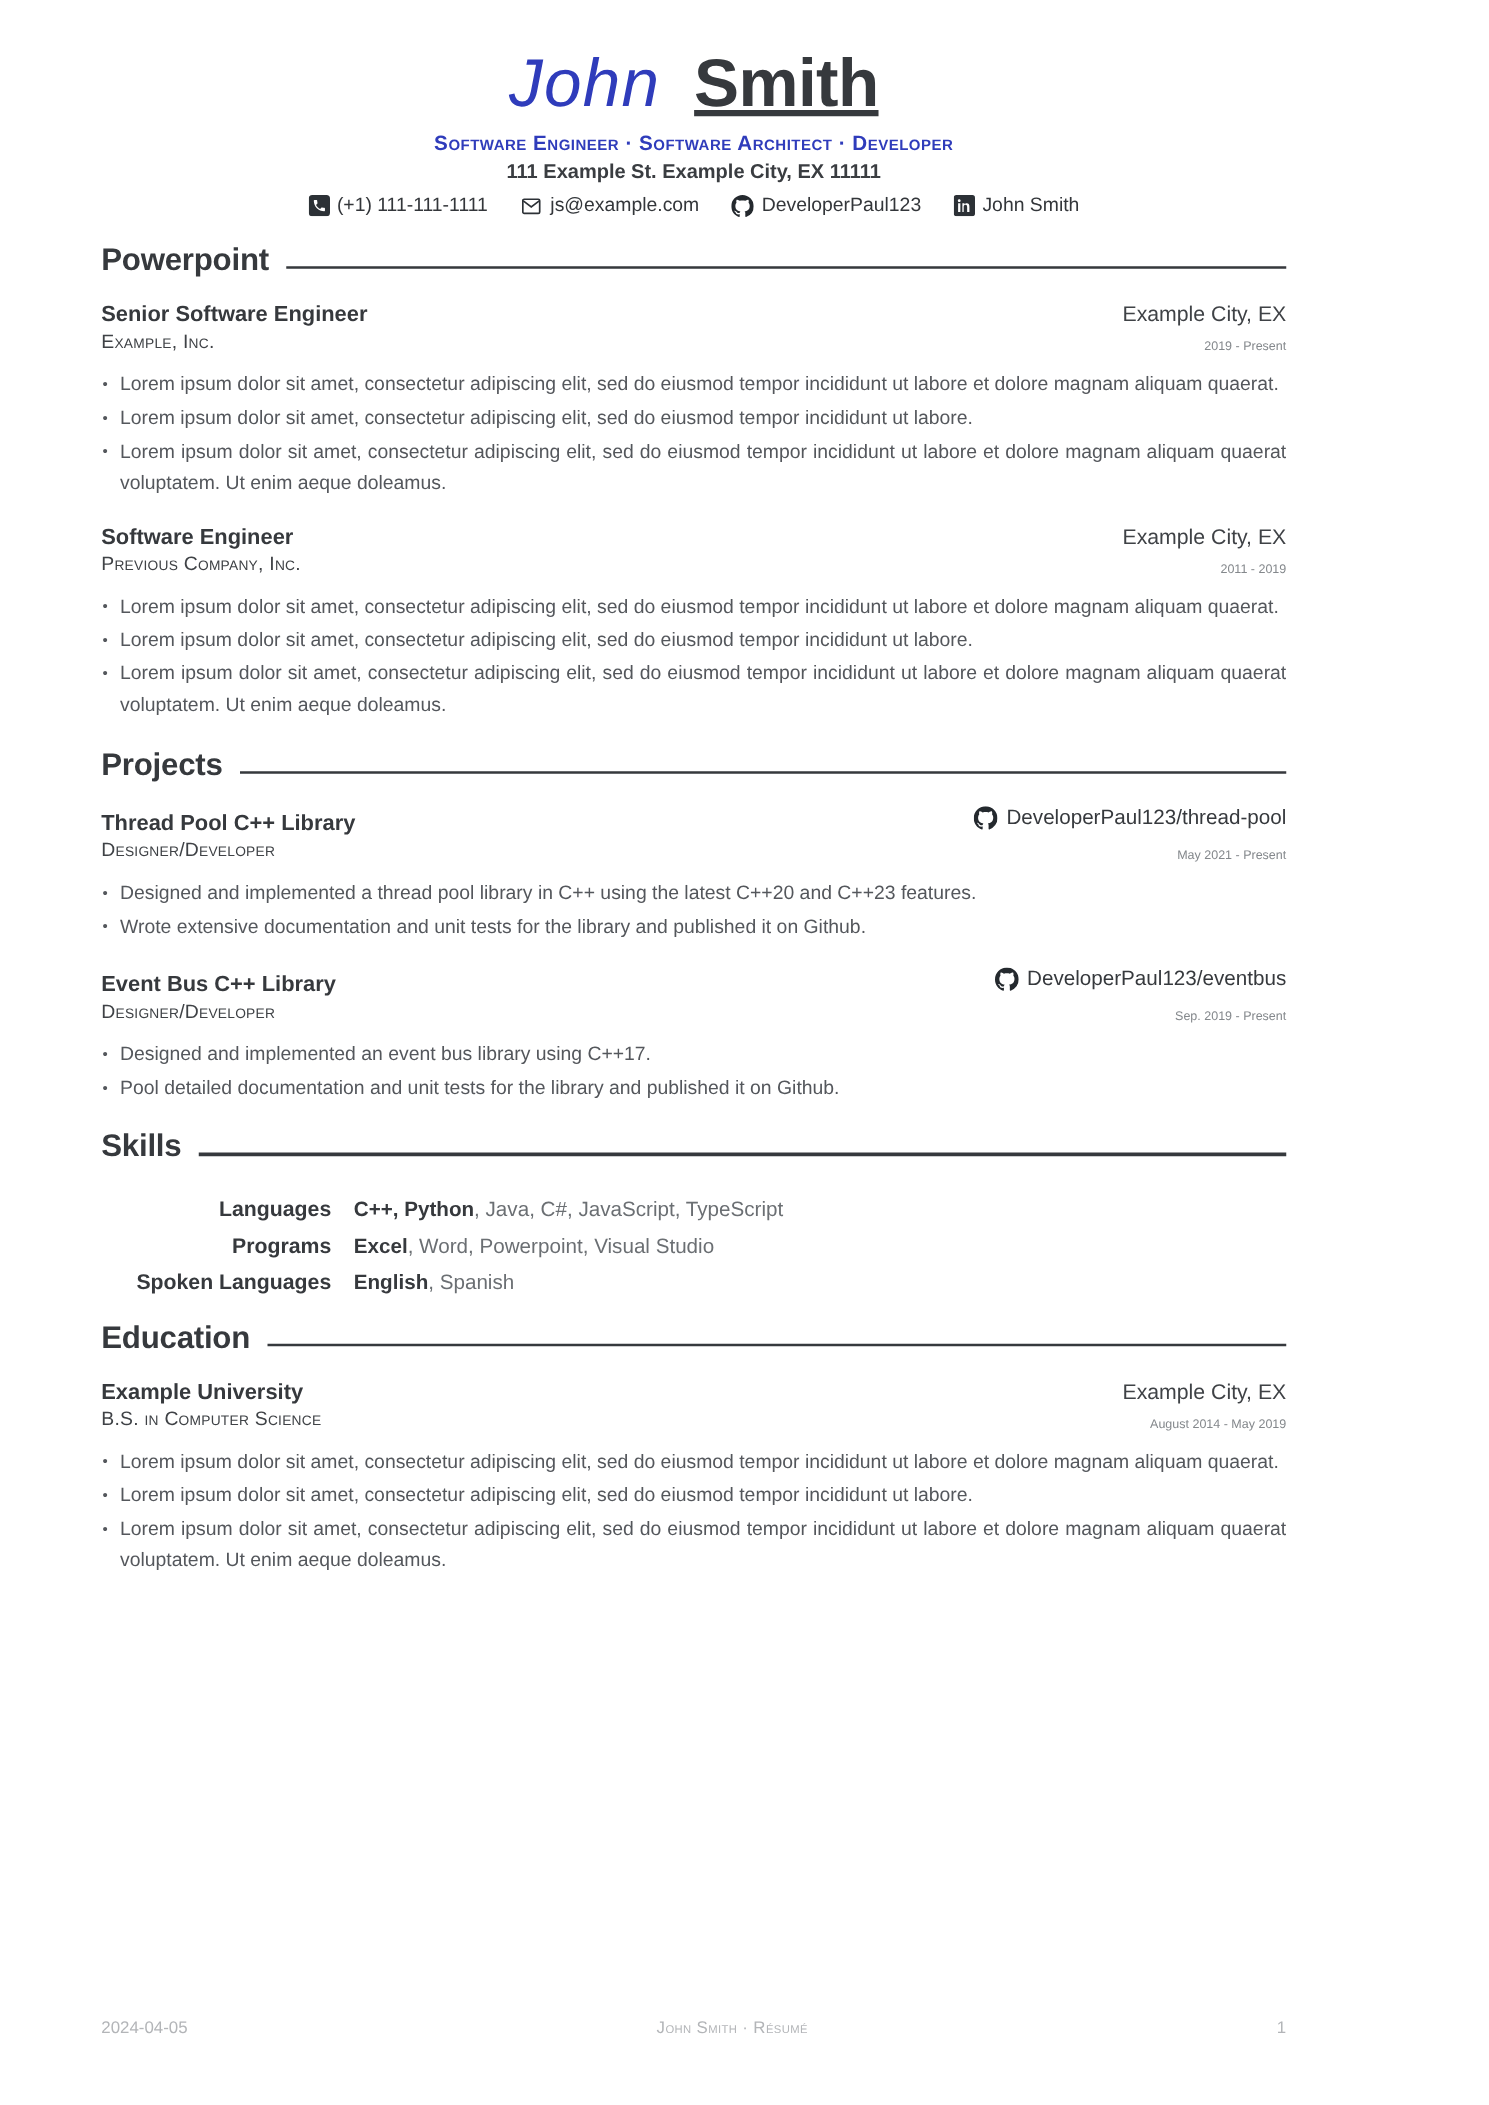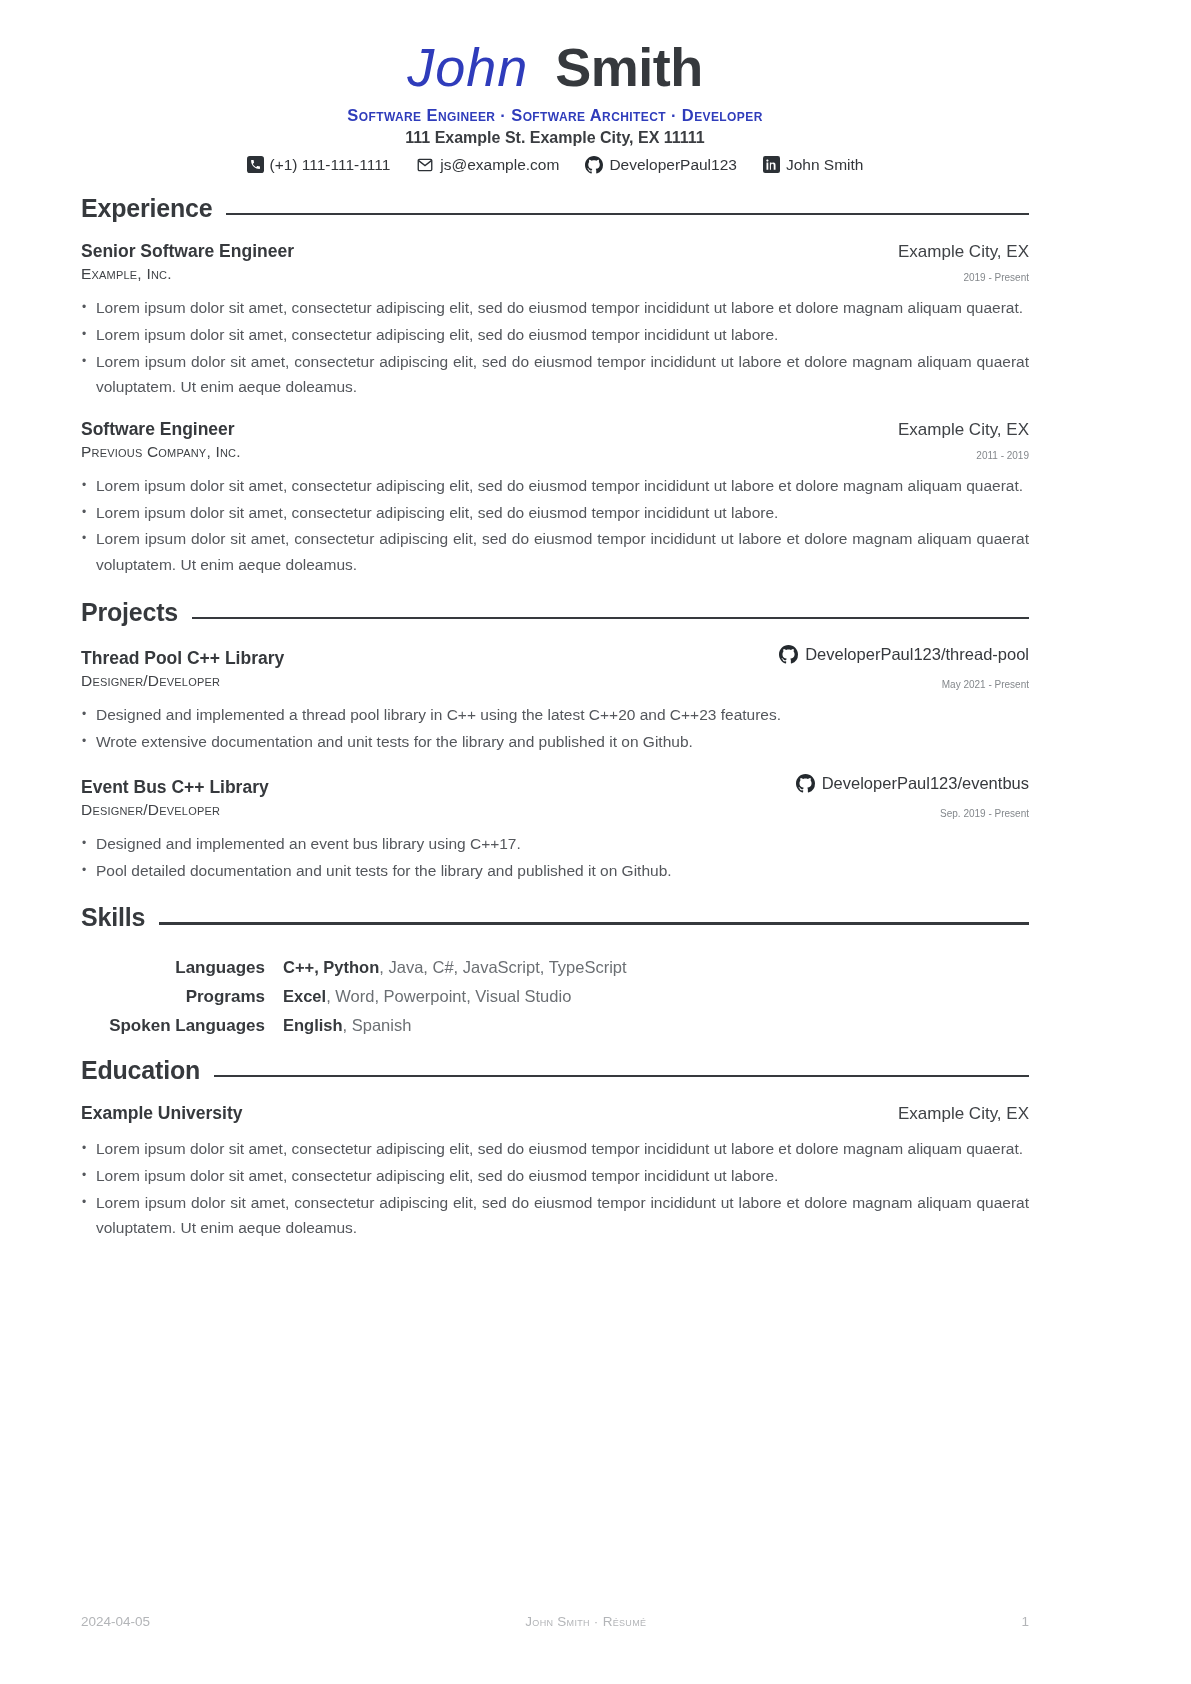--- a/index.html
+++ b/index.html
@@ -13,21 +13,21 @@
   html,body{margin:0;padding:0;}
   body{
     width:1191px;height:1684px;overflow:hidden;background:#ffffff;position:relative;
     font-family:"Liberation Sans","DejaVu Sans",sans-serif;color:var(--ink);
   }
   .page{position:absolute;inset:0;padding:36px 162px 0 81px;}
 
   
   .name{margin:0;text-align:center;font-size:54px;line-height:1.16;font-weight:400;color:var(--ink);}
   .name .first{color:var(--accent);font-weight:200;letter-spacing:1px;font-style:italic;}
-  .name .last{font-weight:800;margin-left:12px;letter-spacing:-.5px;}
+  .name .last{font-weight:800;margin-left:12px;letter-spacing:-.5px;text-decoration:underline;}
   .tagline{
     text-align:center;margin-top:7px;color:var(--accent);
     font-variant:small-caps;font-weight:600;font-size:16.5px;letter-spacing:.4px;
   }
   .address{text-align:center;margin-top:4px;font-weight:700;font-size:16px;color:#3a3d41;}
   .contact-row{
     display:flex;justify-content:center;align-items:center;gap:26px;
     margin-top:9px;font-size:15.5px;color:#33363a;
   }
   .contact{display:inline-flex;align-items:center;gap:6px;cursor:pointer;}
@@ -125,21 +125,21 @@
               <path transform="translate(4.6,4.2) scale(0.64)" fill="#ffffff" d="M4.98 3.5c0 1.38-1.11 2.5-2.48 2.5S.02 4.88.02 3.5C.02 2.12 1.13 1 2.5 1s2.48 1.12 2.48 2.5zM.5 8h4v15.5h-4V8zm7.5 0h3.8v2.2h.05c.53-1 1.84-2.2 3.8-2.2 4.06 0 4.8 2.67 4.8 6.14v9.36h-4v-8.3c0-2.03-.04-4.64-2.83-4.64-2.83 0-3.27 2.21-3.27 4.5v8.44H8V8z"></path>
             </svg>
         </span>
         <span>John Smith</span>
       </span>
     </div>
   </header>
 
   <section class="section">
     <div class="sec-head">
-      <h2>Experience</h2>
+      <h2>Powerpoint</h2>
       <div class="sec-rule"></div>
     </div>
 
     <article class="entry">
       <div class="entry-line1">
         <h3>Senior Software Engineer</h3>
         <span class="entry-loc">Example City, EX</span>
       </div>
       <div class="entry-line2">
         <span class="entry-sub">Example, Inc.</span>
@@ -246,20 +246,24 @@
     <div class="sec-head">
       <h2>Education</h2>
       <div class="sec-rule"></div>
     </div>
 
     <article class="entry">
       <div class="entry-line1">
         <h3>Example University</h3>
         <span class="entry-loc">Example City, EX</span>
       </div>
+      <div class="entry-line2">
+        <span class="entry-sub">B.S. in Computer Science</span>
+        <span class="entry-dates">August 2014 - May 2019</span>
+      </div>
       <ul class="bullets">
         <li>Lorem ipsum dolor sit amet, consectetur adipiscing elit, sed do eiusmod tempor incididunt ut labore et dolore magnam aliquam quaerat.</li>
         <li>Lorem ipsum dolor sit amet, consectetur adipiscing elit, sed do eiusmod tempor incididunt ut labore.</li>
         <li>Lorem ipsum dolor sit amet, consectetur adipiscing elit, sed do eiusmod tempor incididunt ut labore et dolore magnam aliquam quaerat voluptatem. Ut enim aeque doleamus.</li>
       </ul>
     </article>
   </section>
 
   <footer class="footer">
     <span>2024-04-05</span>

